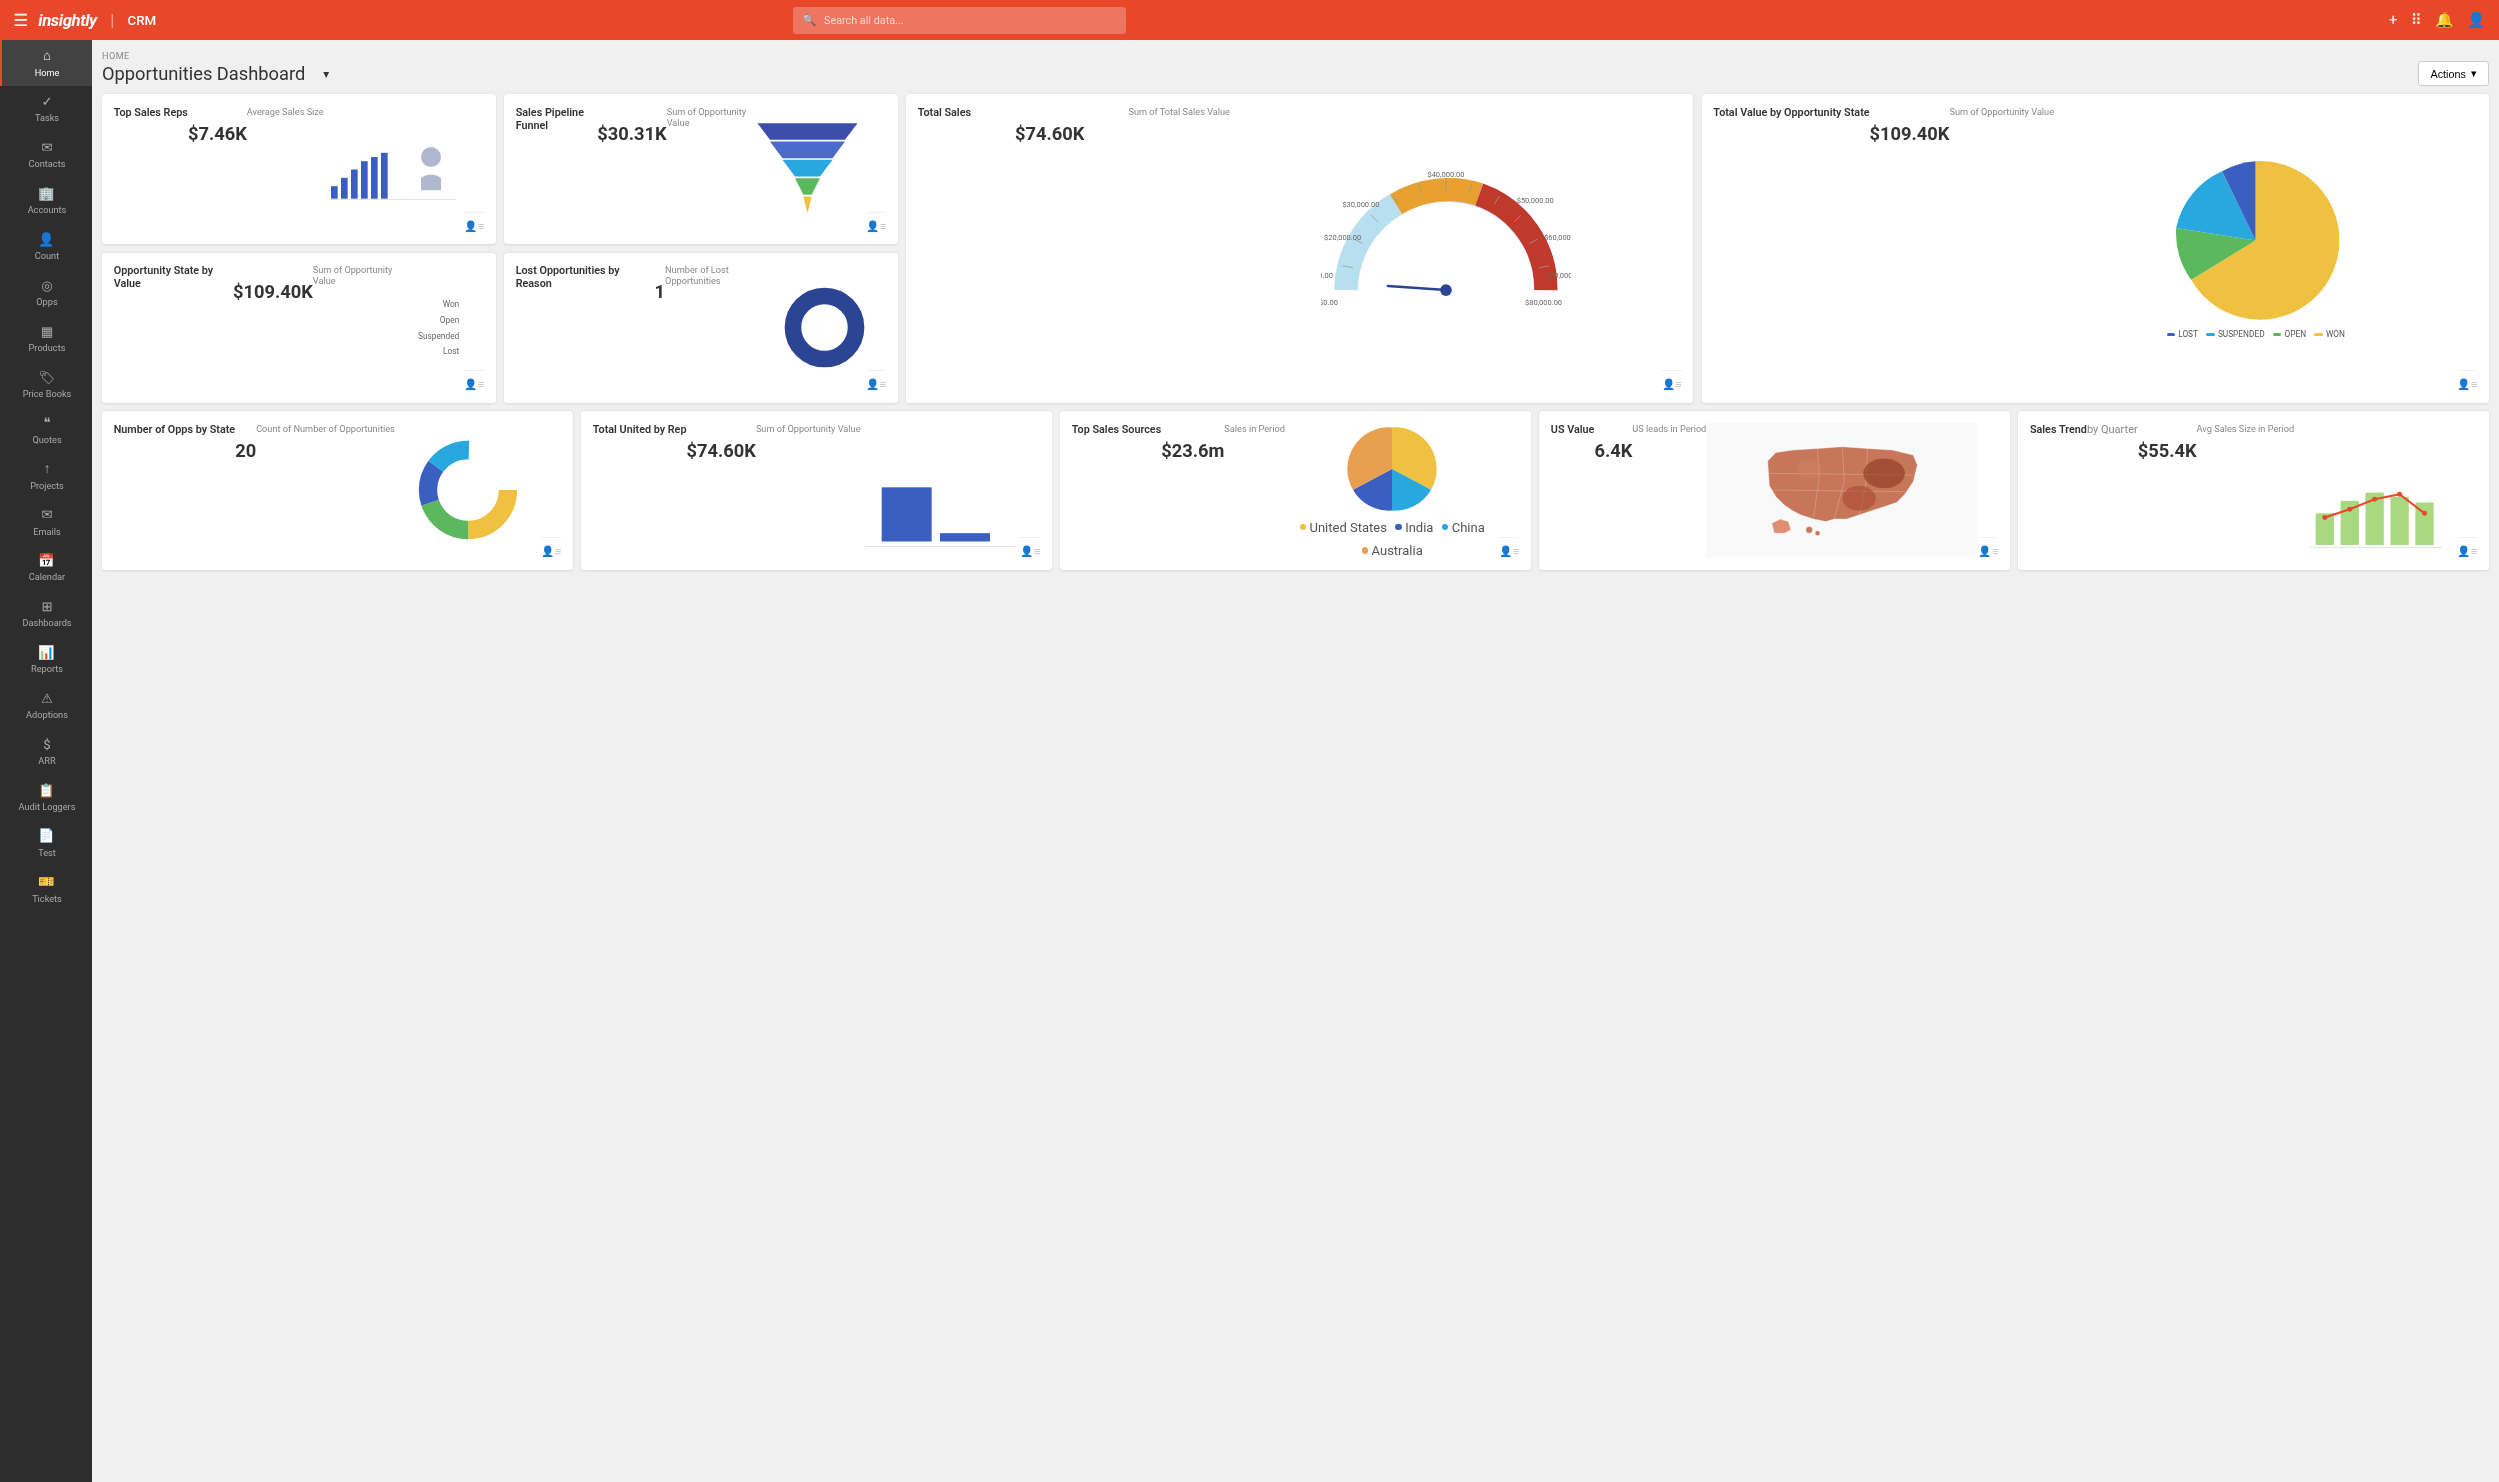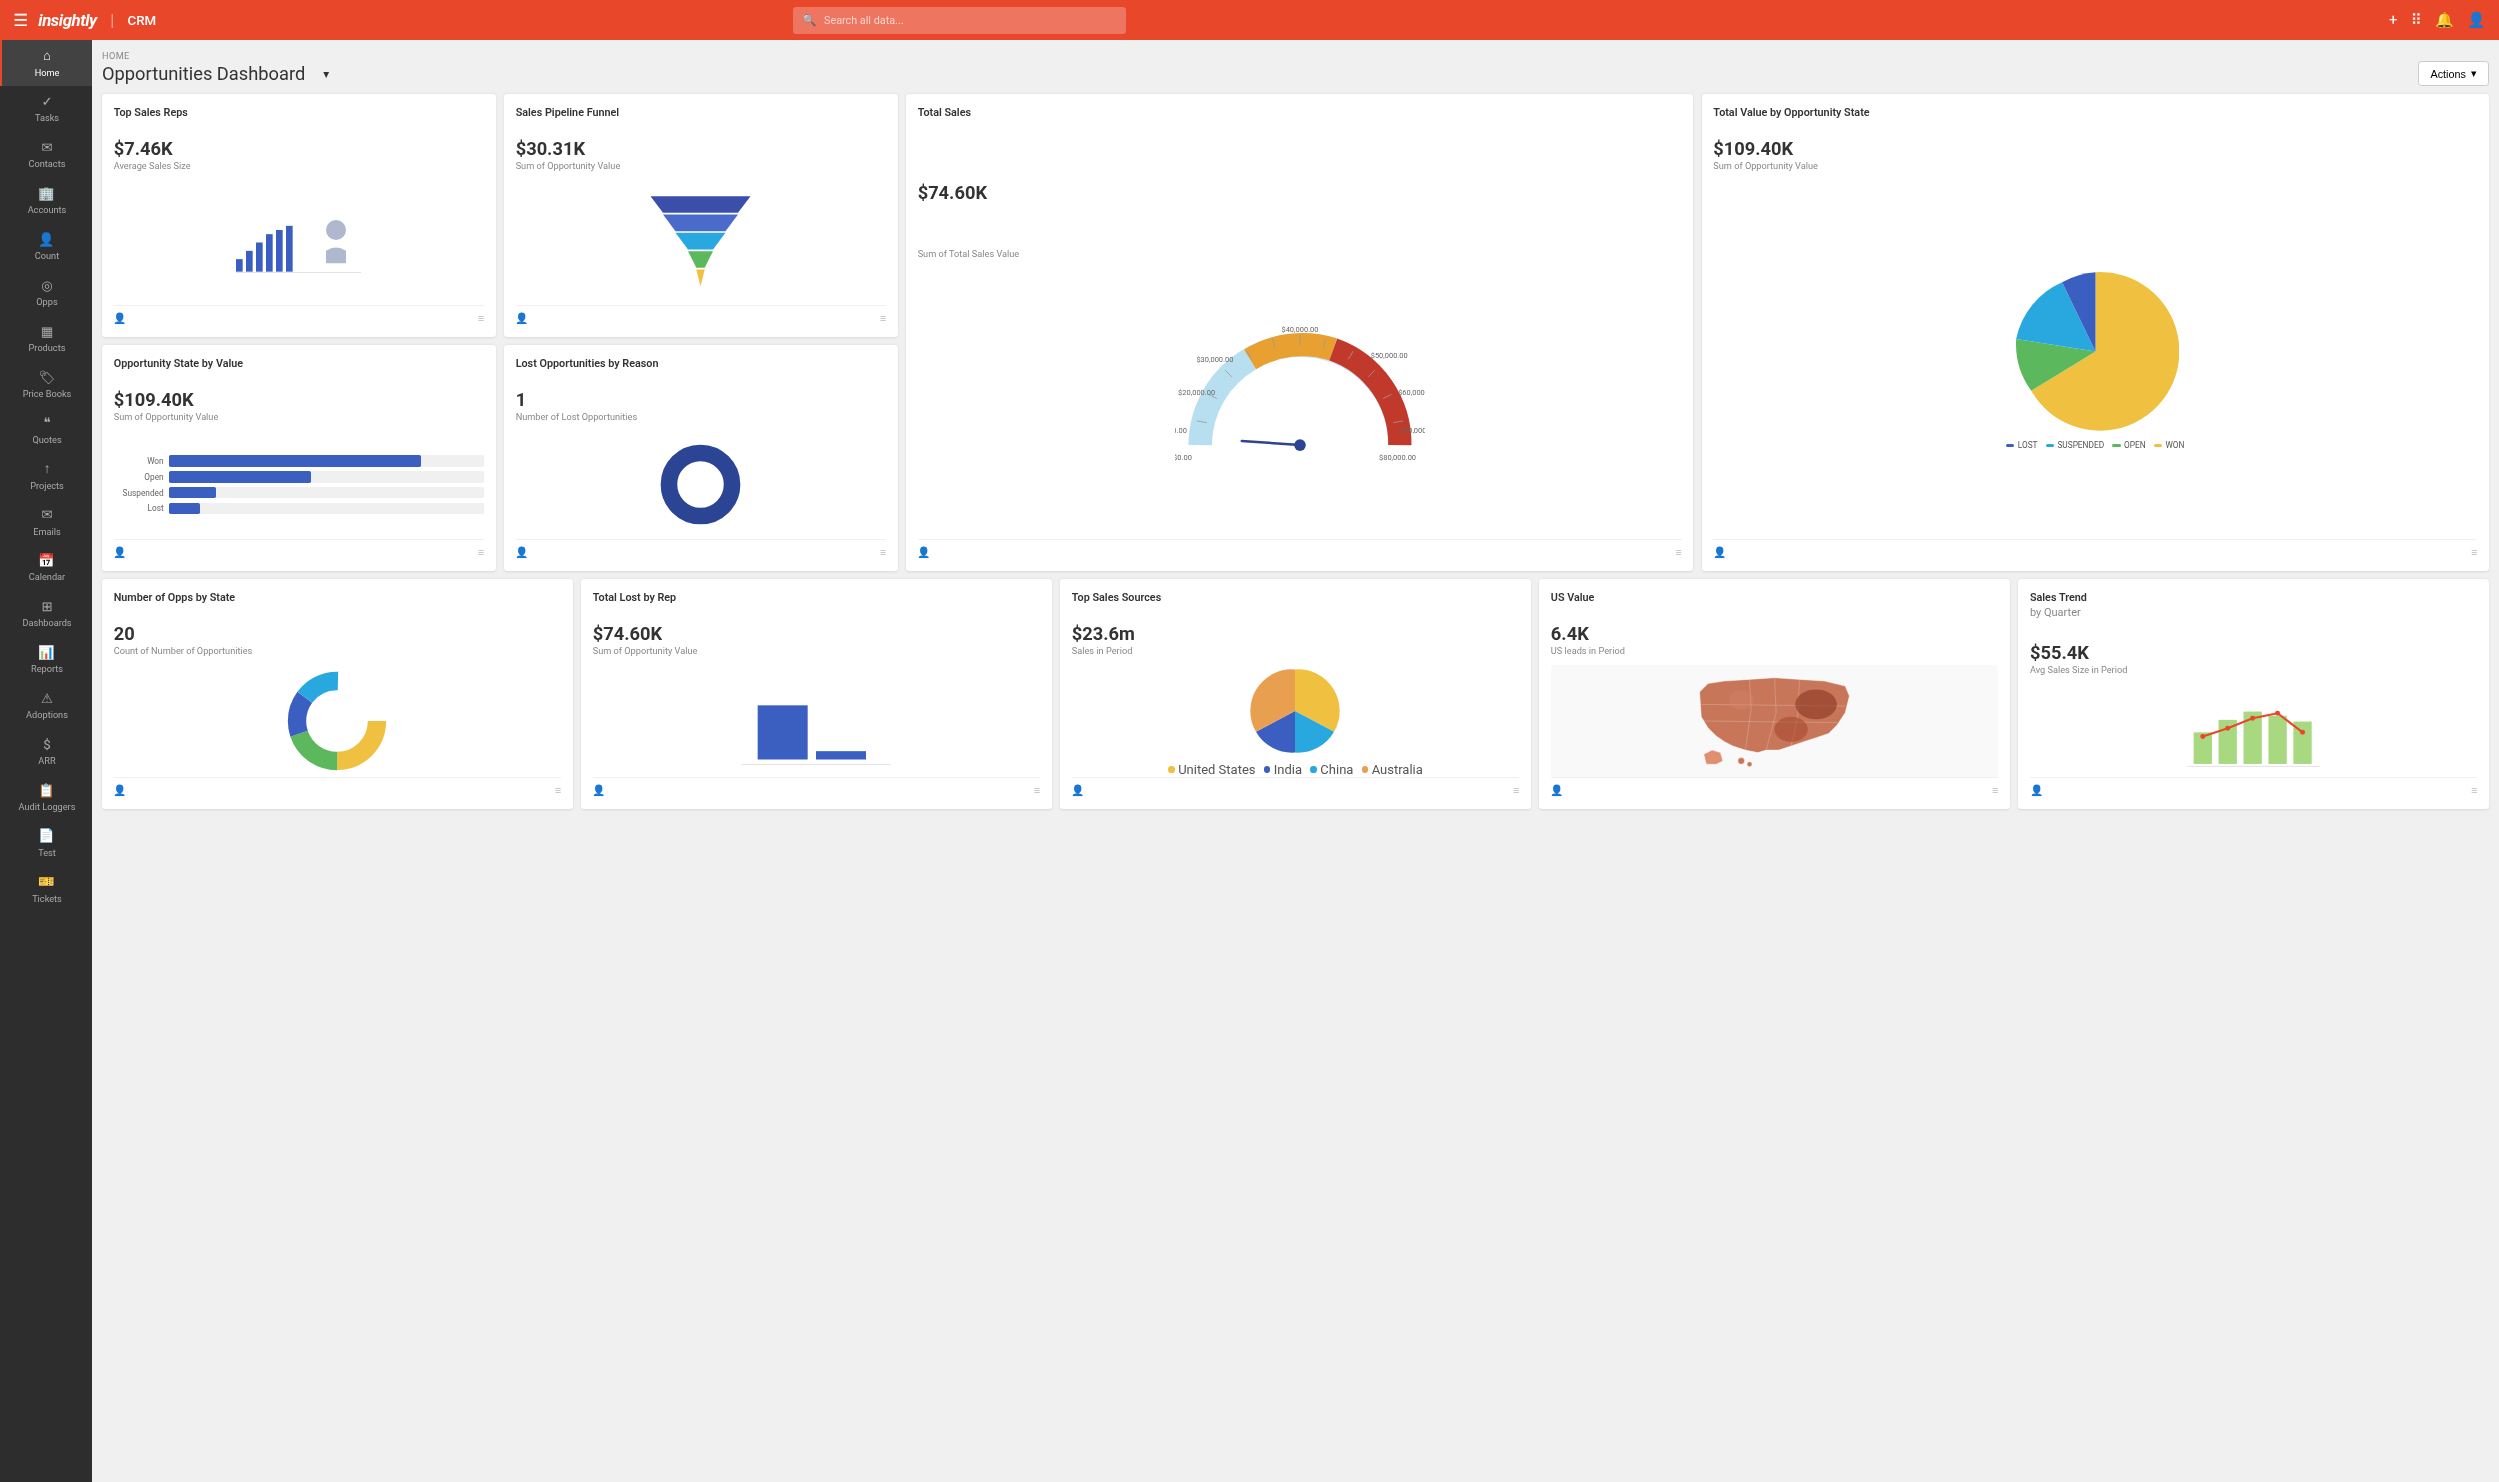--- a/index.html
+++ b/index.html
@@ -91,21 +91,21 @@
       grid-template-rows: auto auto auto;
       gap: 8.3px;
     }
 
     
     .card {
       background: white;
       border-radius: 3.3px;
       padding: 11.7px;
       display: flex;
-      flex-direction: column;
+      flex-direction: row;
       box-shadow: 0 0.8px 2.5px rgba(0,0,0,0.1);
       min-height: 150px;
     }
     .card-title { font-size: 10.8px; font-weight: 600; color: #333; margin-bottom: 1.7px; }
     .card-value { font-size: 18.3px; font-weight: 700; color: #333; margin-bottom: 1.7px; margin-top: 17px; }
     .card-subtitle { font-size: 9.2px; color: #888; margin-bottom: 8.3px; }
     .card-footer { margin-top: auto; display: flex; justify-content: space-between; align-items: center; padding-top: 6.7px; border-top: 0.8px solid #f0f0f0; color: #bbb; font-size: 10.8px; }
 
     
     .funnel-container { flex: 1; display: flex; align-items: center; justify-content: center; }
@@ -453,21 +453,21 @@
             <circle cx="60" cy="60" r="48" fill="none" stroke="#29a8e0" stroke-width="22" stroke-dasharray="46 302" stroke-dashoffset="-181"></circle>
             <circle cx="60" cy="60" r="36" fill="white"></circle>
           </svg>
         </div>
         <div class="card-footer">
           <span>👤</span>
           <span>≡</span>
         </div>
       </div>
         <div class="card">
-        <div class="card-title">Total Lost by Rep</div>
+        <div class="card-title">Total United by Rep</div>
         <div class="card-value">$74.60K</div>
         <div class="card-subtitle">Sum of Opportunity Value</div>
         <div style="flex:1;display:flex;align-items:flex-end;justify-content:center;padding-bottom:8.3px;">
           <svg width="150" height="67" viewBox="0 0 180 80">
             <rect x="20" y="5" width="60" height="65" fill="#3b5fc0"></rect>
             <rect x="90" y="60" width="60" height="10" fill="#3b5fc0"></rect>
             <line x1="0" y1="76" x2="180" y2="76" stroke="#ddd" stroke-width="1"></line>
           </svg>
         </div>
         <div class="card-footer">

